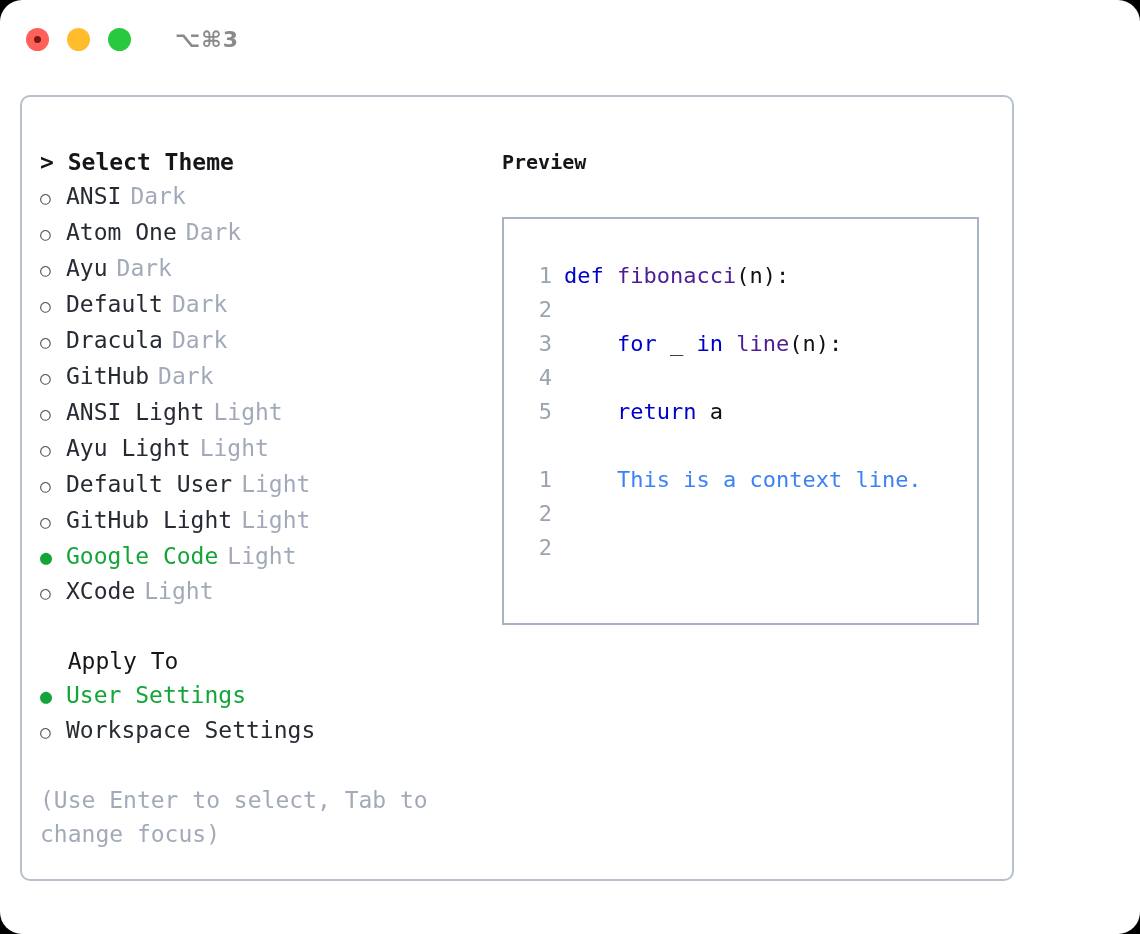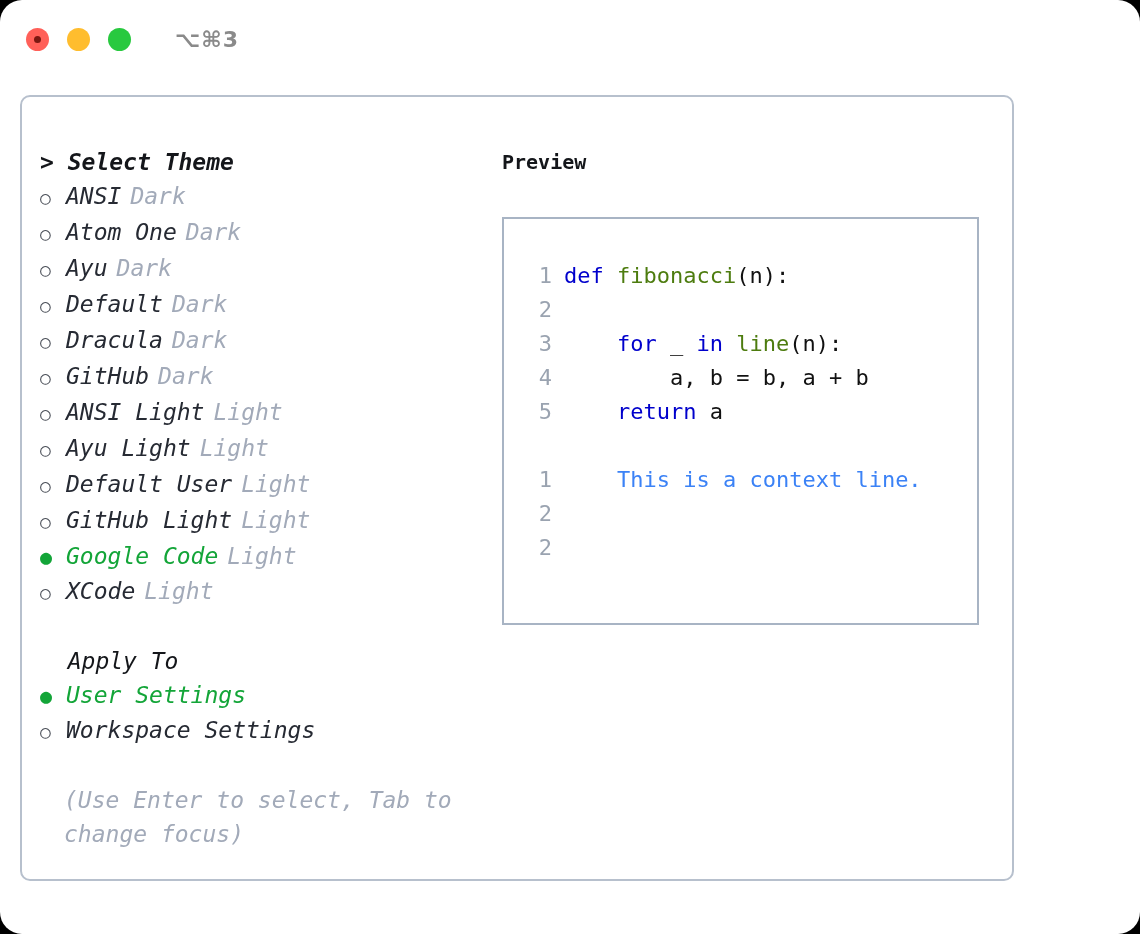--- a/index.html
+++ b/index.html
@@ -45,21 +45,21 @@
   
   .frame {
     position:absolute;
     left:20px; top:95px;
     width:994px; height:786px;
     border:2px solid #b7c0cd;
     border-radius:10px;
     background:#fff;
   }
   .columns { display:flex; height:100%; }
-  .left-col  { width:470px; padding:48px 0 0 18px;font-style:italic; }
+  .left-col  { width:470px; padding:48px 0 0 18px; }
   .right-col { flex:1; padding:48px 0 0 0; }
 
   
   .hdr {
     font-size:23px;
     color:#14161a;
     line-height:34px;
     white-space:pre;
   }
   .hdr.bold { font-weight:bold; }
@@ -82,21 +82,20 @@
   .row.selected .name { color:#13a538; }
   .tag  { color:#a2aab9; margin-left:9px; }
   .spacer { height:34px; }
   .hint {
     margin-top:34px;
     font-size:23px;
     line-height:34px;
     color:#a2aab9;
     width:420px;
     white-space:pre-wrap;
-    margin-left:24px;
   }
 
   
   .preview-title {
     font-size:20px;
     font-weight:bold;
     color:#14161a;
     line-height:34px;
     margin-left:10px;
   }
@@ -114,21 +113,21 @@
     white-space:pre;
   }
   .lnum {
     width:30px; flex:0 0 30px;
     text-align:right;
     color:#9aa3b0;
     margin-right:12px;
   }
   .blank-line { height:34px; }
   .kw   { color:#0000cc; }
-  .fn   { color:#4d7c0f; }
+  .fn   { color:#4c1d95; }
   .num  { color:#066d6d; }
   .plain{ color:#111111; }
   .ctx  { color:#3b82f6; }
   .del  { color:#cc1111; }
   .add  { color:#11bb11; }
 </style>
 </head>
 <body>
 
 <div class="window">
@@ -176,21 +175,21 @@
 change focus)</div>
       </div>
 
       <div class="right-col">
         <div class="preview-title">Preview</div>
         <div class="code-panel">
           <div id="code-rows">
               <div class="cline"><span class="lnum">1</span><span><span class="kw">def </span><span class="fn">fibonacci</span><span class="plain">(n):</span></span></div>
               <div class="cline"><span class="lnum">2</span></div>
               <div class="cline"><span class="lnum">3</span><span><span class="plain">    </span><span class="kw">for</span><span class="plain"> _ </span><span class="kw">in</span><span class="plain"> </span><span class="fn">line</span><span class="plain">(n):</span></span></div>
-              <div class="cline"><span class="lnum">4</span><span><span class="plain">        a, b = b, a + b</span></span></div>
+              <div class="cline"><span class="lnum">4</span></div>
               <div class="cline"><span class="lnum">5</span><span><span class="plain">    </span><span class="kw">return</span><span class="plain"> a</span></span></div>
             </div>
           <div class="blank-line"></div>
           <div id="diff-rows">
               <div class="cline"><span class="lnum">1</span><span class="ctx">    This is a context line.</span></div>
               <div class="cline"><span class="lnum">2</span></div>
               <div class="cline"><span class="lnum">2</span></div>
             </div>
         </div>
       </div>

